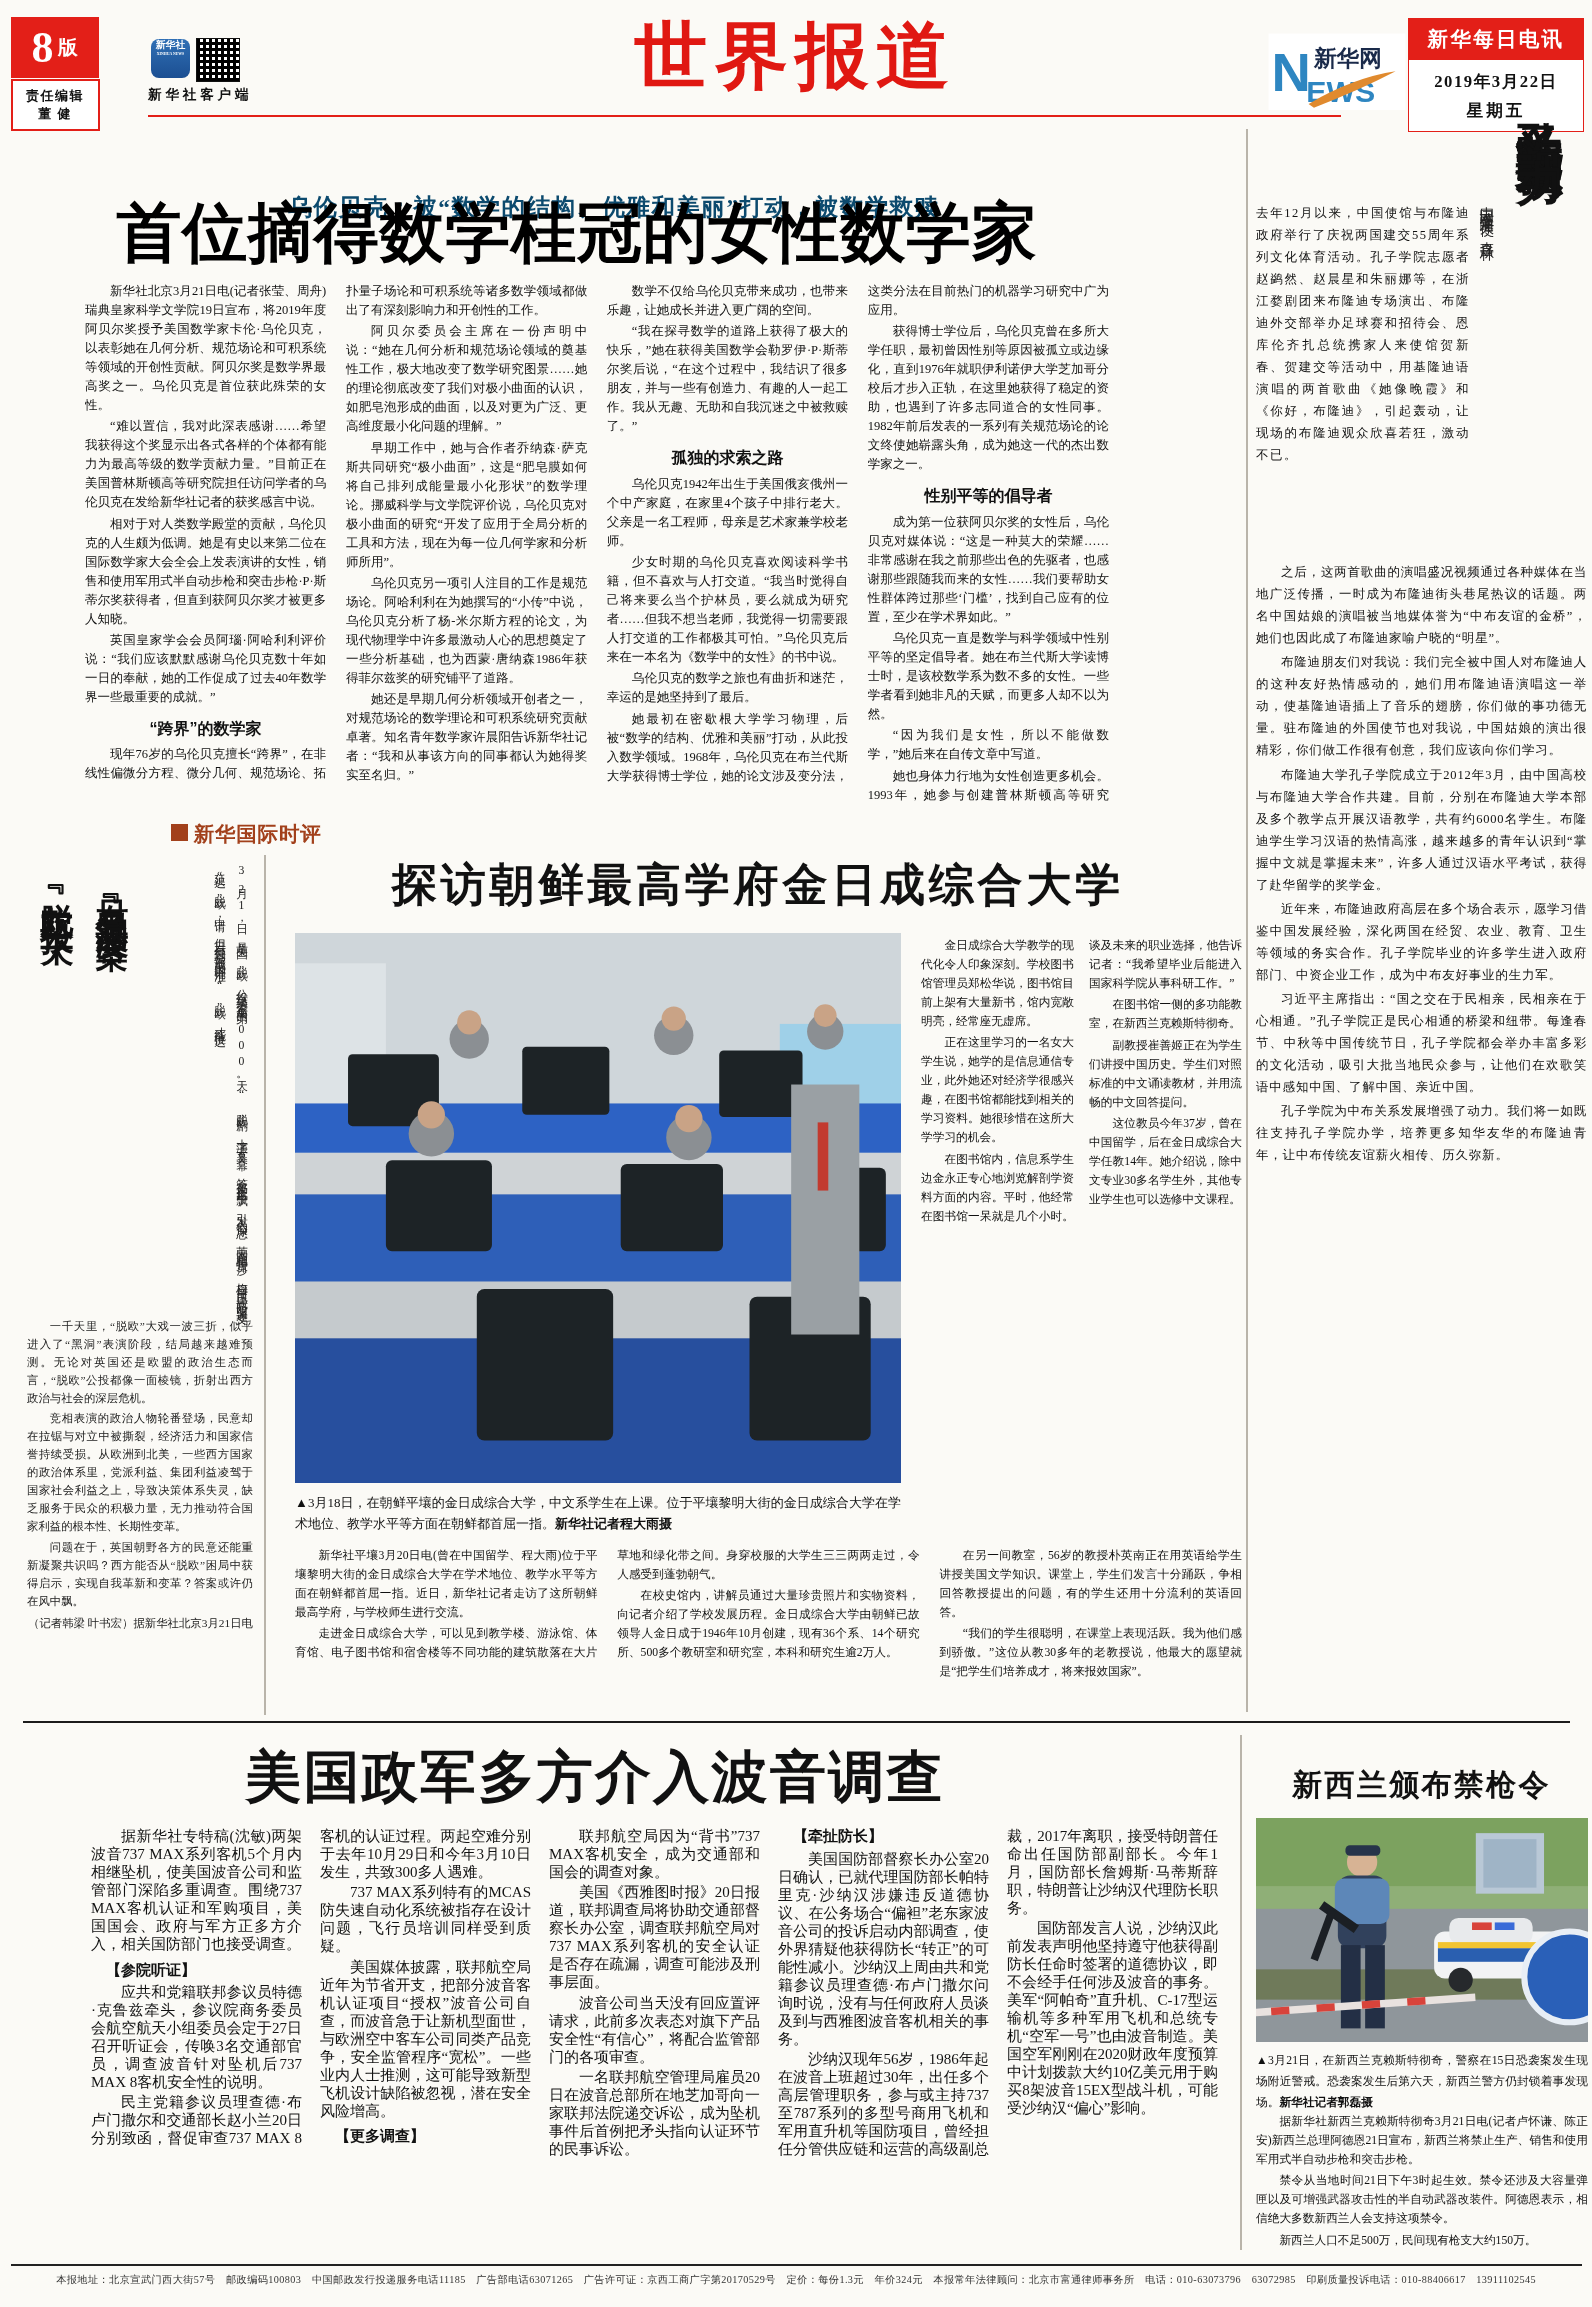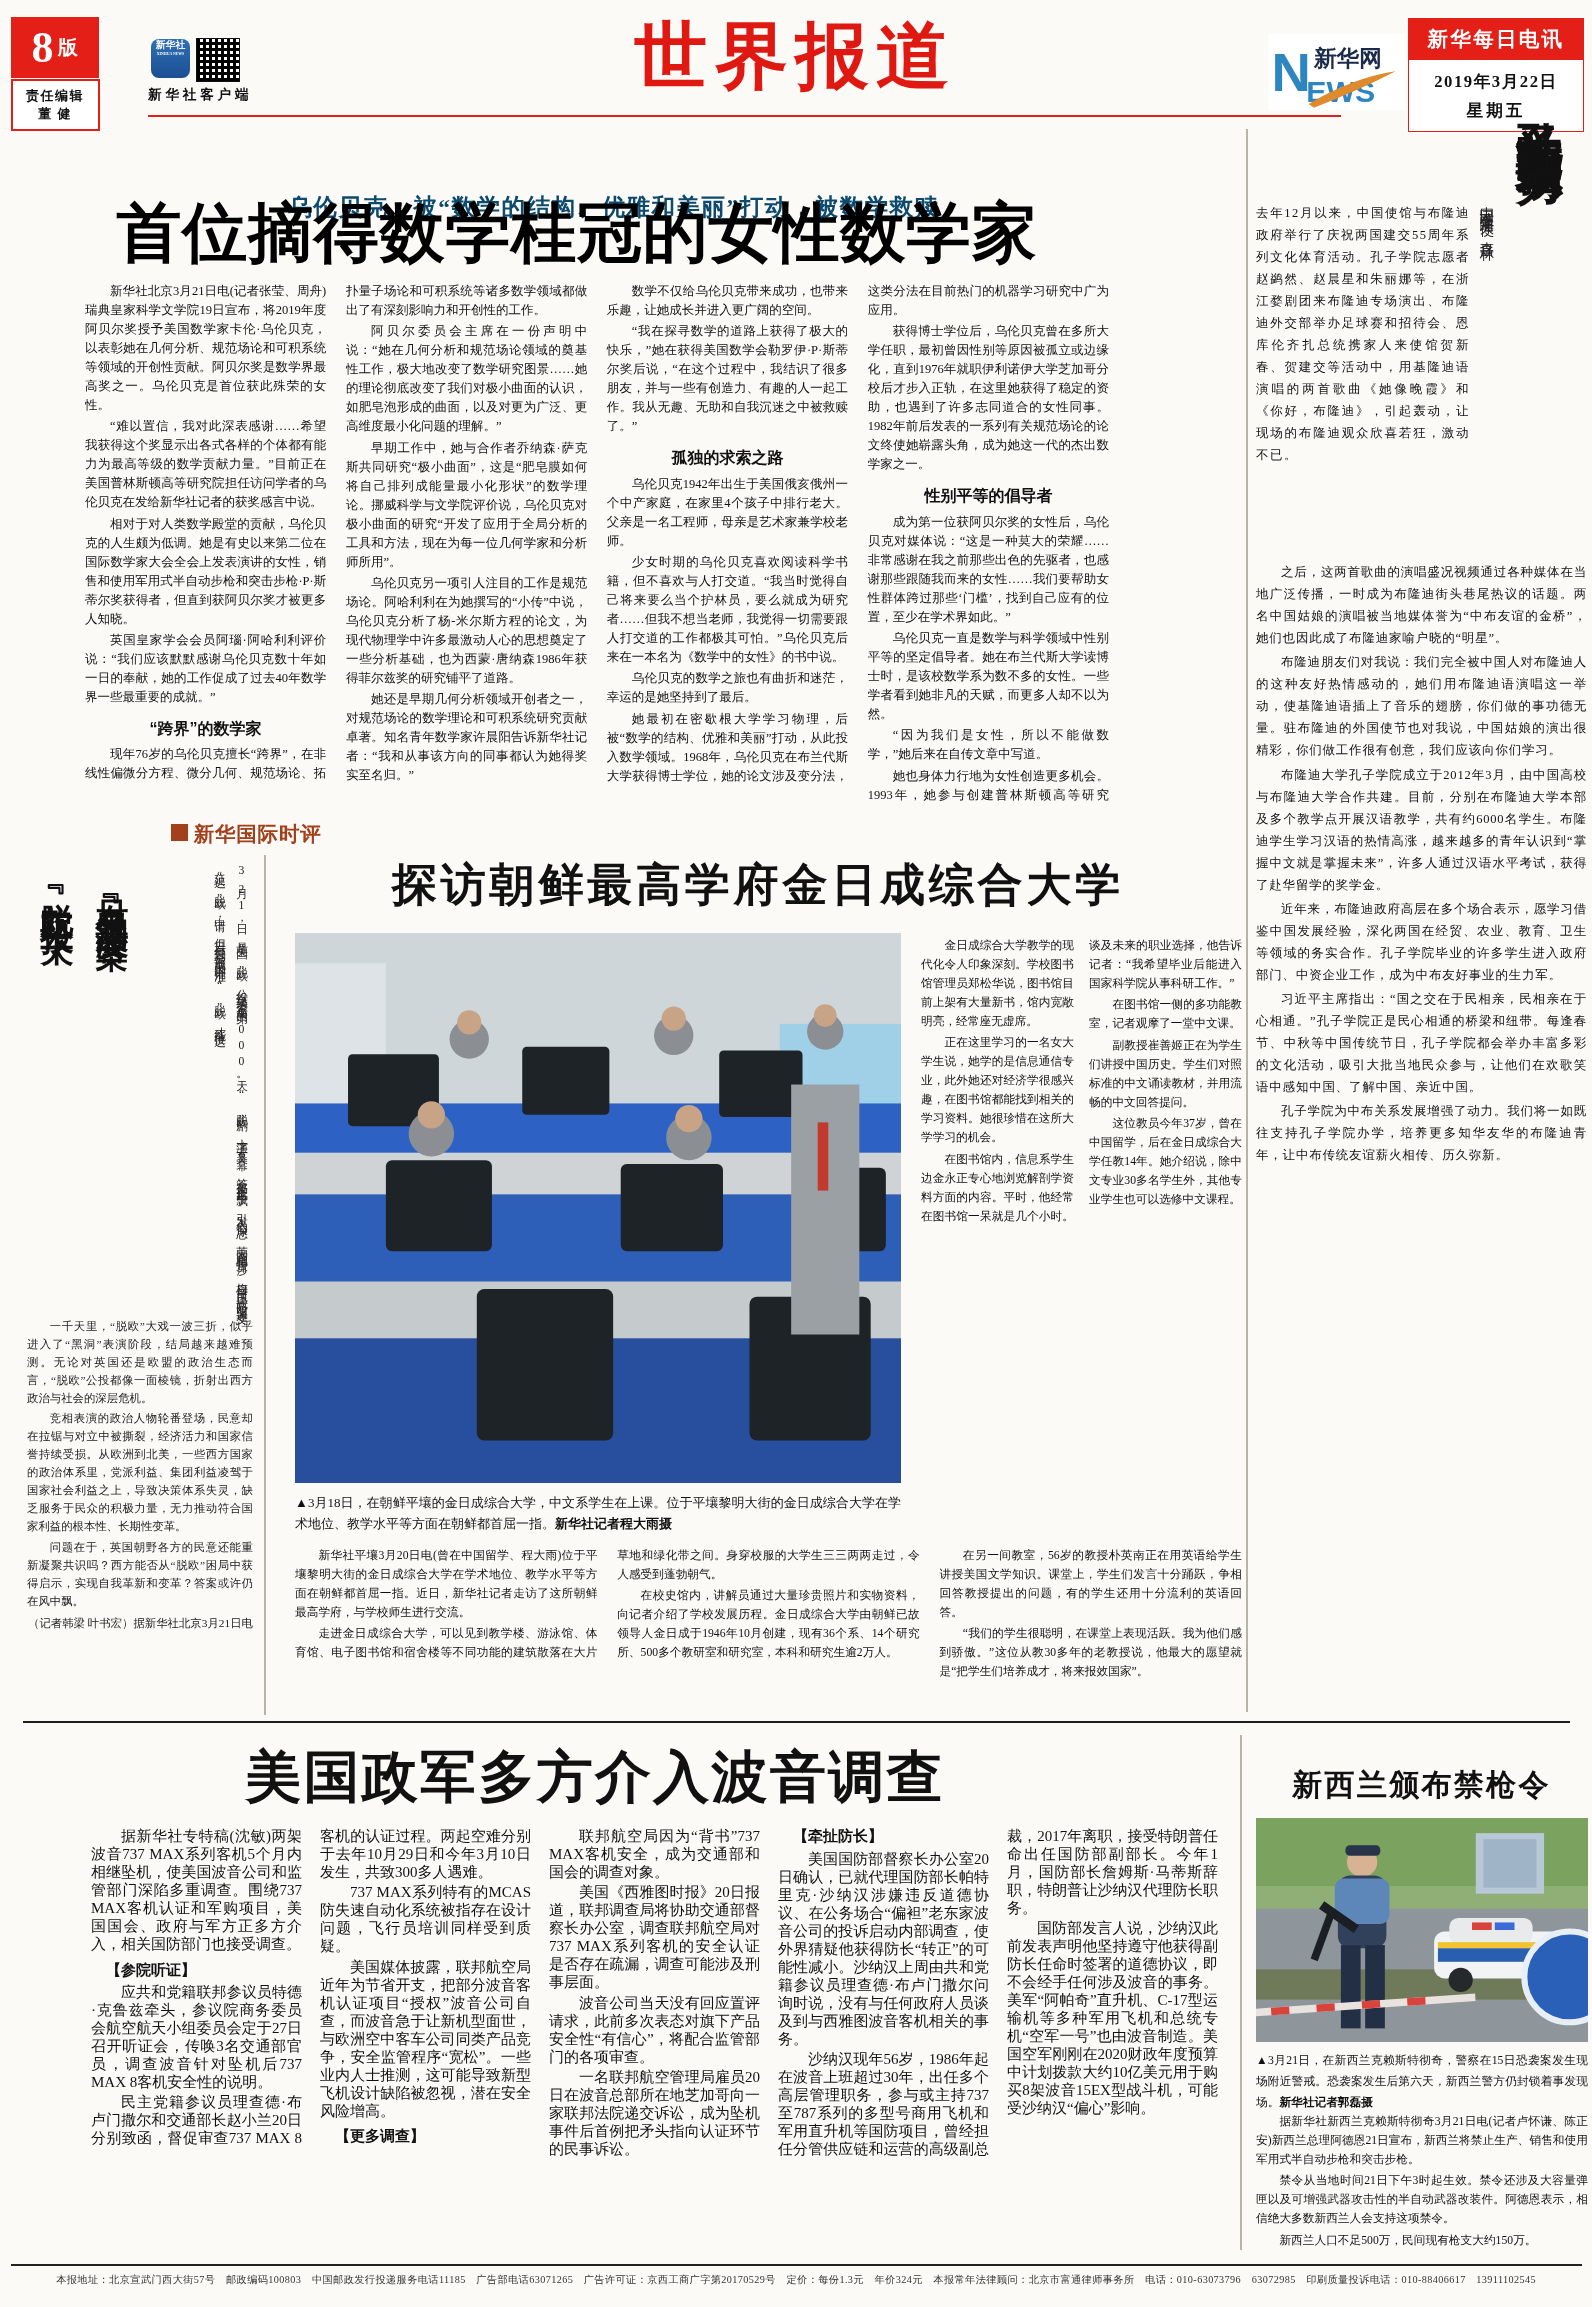--- a/index.html
+++ b/index.html
@@ -224,21 +224,21 @@
 </div>
 
 <div class="abs dprk-caption">
   <span>▲3月18日，在朝鲜平壤的金日成综合大学，中文系学生在上课。位于平壤黎明大街的金日成综合大学在学术地位、教学水平等方面在朝鲜都首屈一指。</span><b>新华社记者程大雨摄</b>
 </div>
 
 <div class="abs dprk-rightcols body-cols">
     <p class="para">金日成综合大学教学的现代化令人印象深刻。学校图书馆管理员郑松华说，图书馆目前上架有大量新书，馆内宽敞明亮，经常座无虚席。</p>
     <p class="para">正在这里学习的一名女大学生说，她学的是信息通信专业，此外她还对经济学很感兴趣，在图书馆都能找到相关的学习资料。她很珍惜在这所大学学习的机会。</p>
     <p class="para">在图书馆内，信息系学生边金永正专心地浏览解剖学资料方面的内容。平时，他经常在图书馆一呆就是几个小时。谈及未来的职业选择，他告诉记者：“我希望毕业后能进入国家科学院从事科研工作。”</p>
-    <p class="para">在图书馆一侧的多功能教室，记者观摩了一堂中文课。</p>
+    <p class="para">在图书馆一侧的多功能教室，在新西兰克赖斯特彻奇。</p>
     <p class="para">副教授崔善姬正在为学生们讲授中国历史。学生们对照标准的中文诵读教材，并用流畅的中文回答提问。</p>
     <p class="para">这位教员今年37岁，曾在中国留学，后在金日成综合大学任教14年。她介绍说，除中文专业30多名学生外，其他专业学生也可以选修中文课程。</p>
   </div>
 <div class="abs dprk-bottom body-cols">
     <p class="para">新华社平壤3月20日电(曾在中国留学、程大雨)位于平壤黎明大街的金日成综合大学在学术地位、教学水平等方面在朝鲜都首屈一指。近日，新华社记者走访了这所朝鲜最高学府，与学校师生进行交流。</p>
     <p class="para">走进金日成综合大学，可以见到教学楼、游泳馆、体育馆、电子图书馆和宿舍楼等不同功能的建筑散落在大片草地和绿化带之间。身穿校服的大学生三三两两走过，令人感受到蓬勃朝气。</p>
     <p class="para">在校史馆内，讲解员通过大量珍贵照片和实物资料，向记者介绍了学校发展历程。金日成综合大学由朝鲜已故领导人金日成于1946年10月创建，现有36个系、14个研究所、500多个教研室和研究室，本科和研究生逾2万人。</p>
     <p class="para">在另一间教室，56岁的教授朴英南正在用英语给学生讲授美国文学知识。课堂上，学生们发言十分踊跃，争相回答教授提出的问题，有的学生还用十分流利的英语回答。</p>
     <p class="para">“我们的学生很聪明，在课堂上表现活跃。我为他们感到骄傲。”这位从教30多年的老教授说，他最大的愿望就是“把学生们培养成才，将来报效国家”。</p>
   </div>

